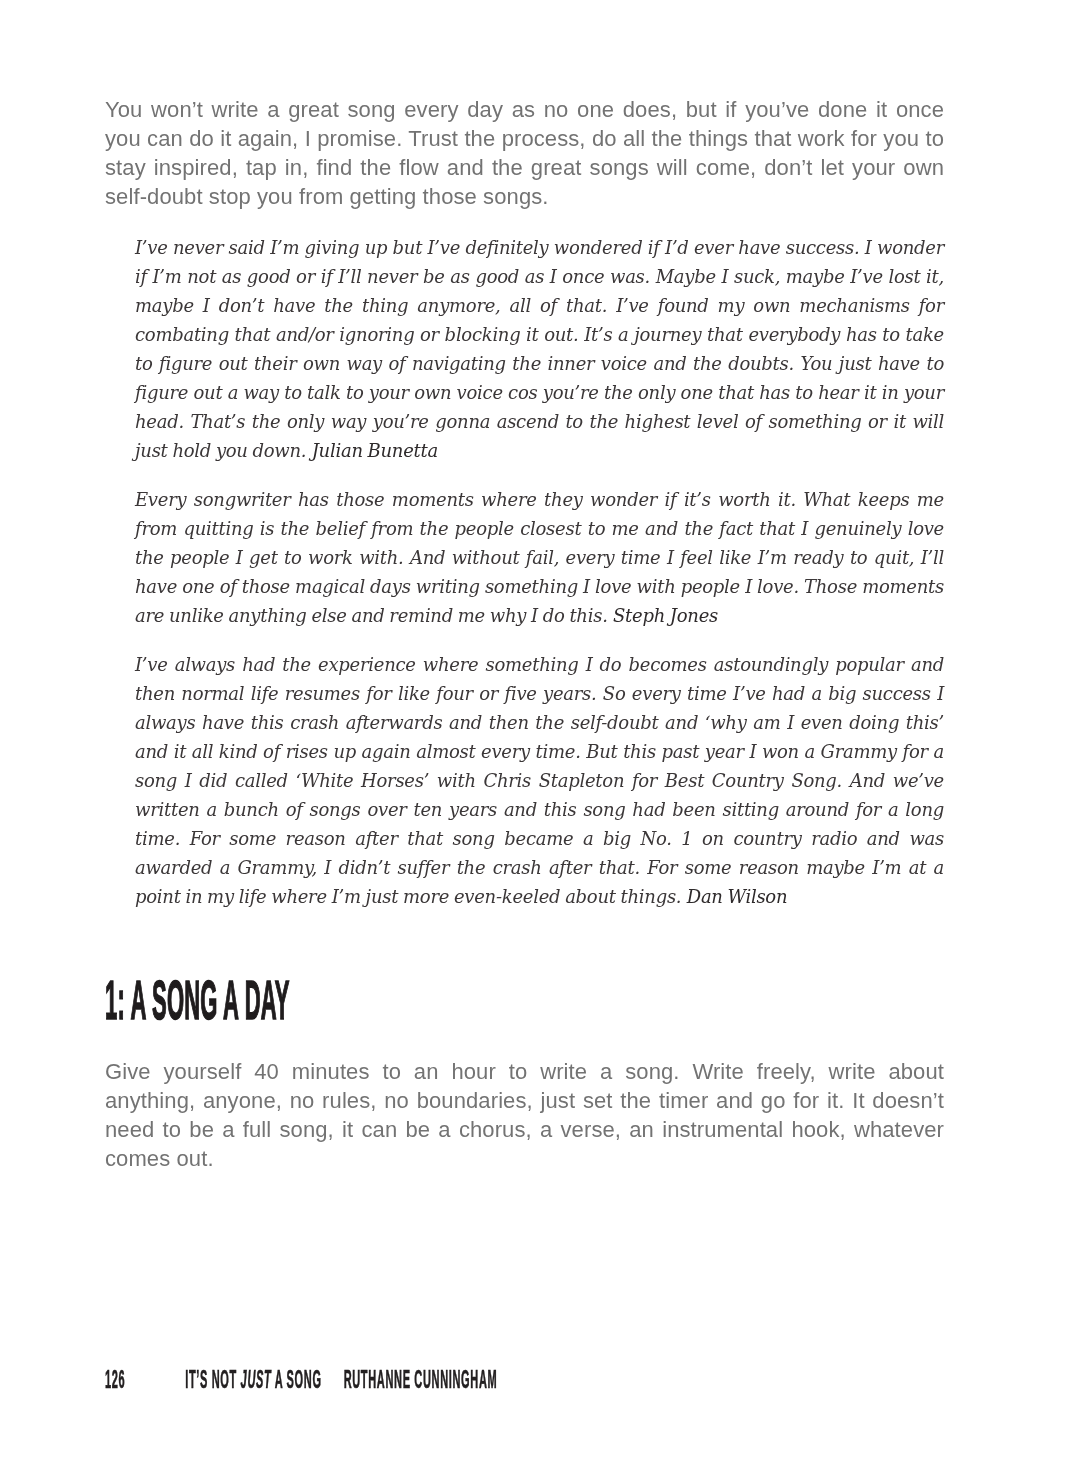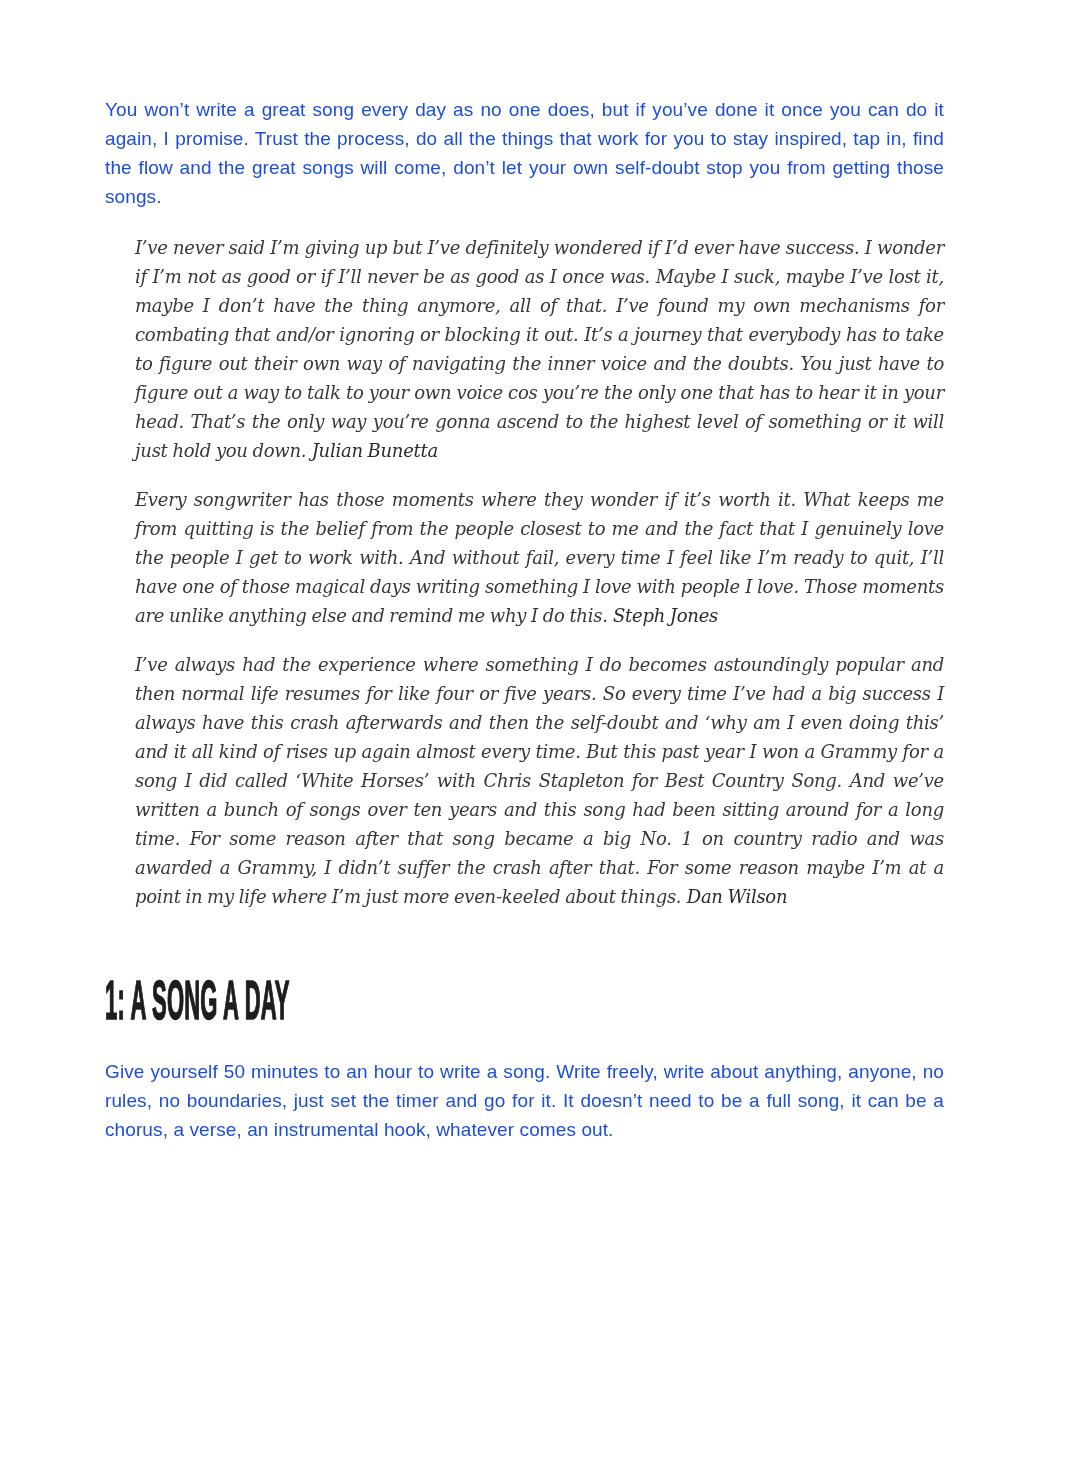--- a/index.html
+++ b/index.html
@@ -9,25 +9,25 @@
     width: 1084px;
     height: 1466px;
     margin: 0 auto;
     background: #ffffff;
     padding: 95px 140px 0 105px;
     font-family: "Liberation Sans", sans-serif;
     color: #262223;
     overflow: hidden;
   }
   .body-text {
-    font-size: 19px;
+    font-size: 22px;
     line-height: 29px;
     letter-spacing: 0.1px;
     text-align: justify;
-    color: #1d4ed8;
+    color: #737373;
   }
   .intro { margin-bottom: 22px; }
   .quotes-section { }
   .quote {
     margin-left: 30px;
     margin-bottom: 20px;
     font-family: "DejaVu Serif", "Liberation Serif", serif;
     font-style: italic;
     font-size: 18px;
     line-height: 29px;
@@ -117,16 +117,21 @@
 
     <p class="quote"><span class="quote-text">Every songwriter has those moments where they wonder if it’s worth it. What keeps me from quitting is the belief from the people closest to me and the fact that I genuinely love the people I get to work with. And without fail, every time I feel like I’m ready to quit, I’ll have one of those magical days writing something I love with people I love. Those moments are unlike anything else and remind me why I do this.</span><span class="quote-attribution">Steph Jones</span></p>
 
     <p class="quote"><span class="quote-text">I’ve always had the experience where something I do becomes astoundingly popular and then normal life resumes for like four or five years. So every time I’ve had a big success I always have this crash afterwards and then the self-doubt and ‘why am I even doing this’ and it all kind of rises up again almost every time. But this past year I won a Grammy for a song I did called ‘White Horses’ with Chris Stapleton for Best Country Song. And we’ve written a bunch of songs over ten years and this song had been sitting around for a long time. For some reason after that song became a big No. 1 on country radio and was awarded a Grammy, I didn’t suffer the crash after that. For some reason maybe I’m at a point in my life where I’m just more even-keeled about things.</span><span class="quote-attribution">Dan Wilson</span></p>
 
   </div>
 
 
   <h2 class="exercise-heading"><span class="squeeze">1: A SONG A DAY</span></h2>
 
-  <p class="body-text exercise-paragraph">Give yourself 50 minutes to an hour to write a song. Write freely, write about anything, anyone, no rules, no boundaries, just set the timer and go for it. It doesn’t need to be a full song, it can be a chorus, a verse, an instrumental hook, whatever comes out.</p>
+  <p class="body-text exercise-paragraph">Give yourself 40 minutes to an hour to write a song. Write freely, write about anything, anyone, no rules, no boundaries, just set the timer and go for it. It doesn’t need to be a full song, it can be a chorus, a verse, an instrumental hook, whatever comes out.</p>
 
+  <div class="page-footer">
+    <div class="footer-scale">
+      <span class="footer-pagenum">126</span><span class="footer-title"><span>IT’S NOT </span><em>JUST</em><span> A SONG</span></span><span class="footer-author">RUTHANNE CUNNINGHAM</span>
+    </div>
+  </div>
 
 </div>
 
 </body></html>

